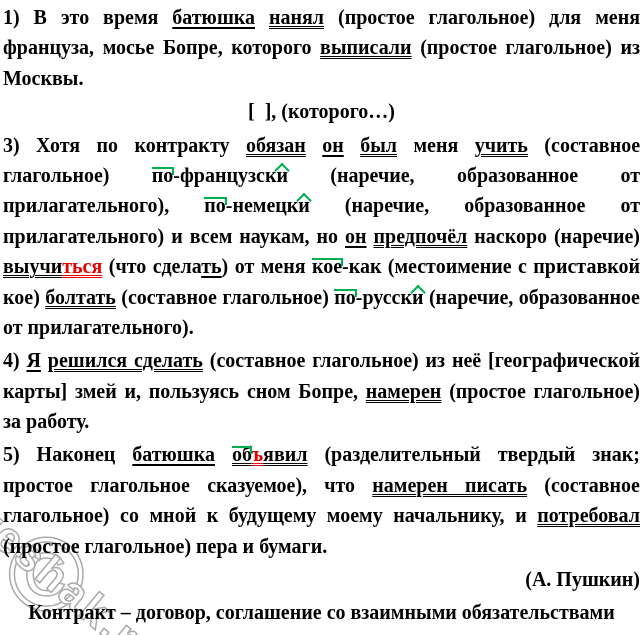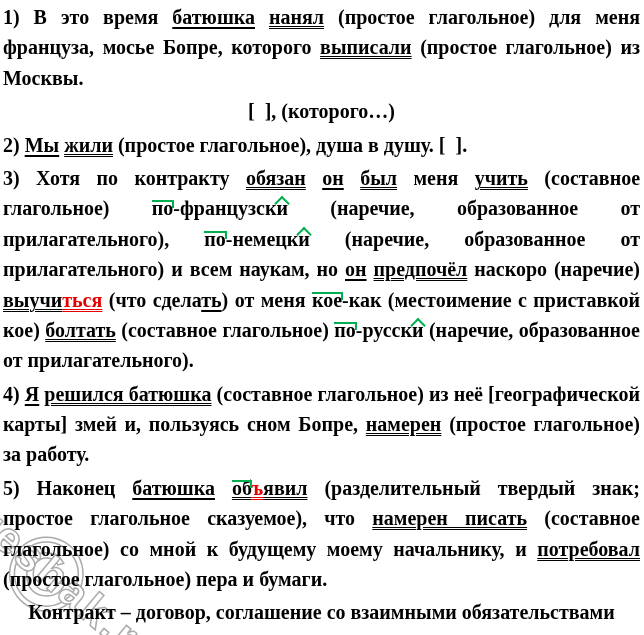--- a/index.html
+++ b/index.html
@@ -84,18 +84,18 @@
 <body style="--green: #00b050; --red: #e60000; --wm: #ababab; background: rgb(255, 255, 255); color: rgb(0, 0, 0);">
 
 <div class="watermark">
   <span class="wm-sym">©</span>
   <span class="wm-txt">reshak.ru</span>
 </div>
 
 <div class="content">
     <p class="para justify"><span>1) В это время </span><span class="u1">батюшка</span><span> </span><span class="u2">нанял</span><span> (простое глагольное) для меня француза, мосье Бопре, которого </span><span class="u2">выписали</span><span> (простое глагольное) из Москвы.</span></p>
     <p class="para left"><span>[&nbsp;&nbsp;], (которого…)</span></p>
-    <p class="para justify"><span>2) </span><span class="u1">Мы</span><span> </span><span class="u2">жили</span><span> (простое глагольное), душа в душу. [&nbsp;&nbsp;].</span></p>
     <p class="para justify"><span>3) Хотя по контракту </span><span class="u2">обязан</span><span> </span><span class="u1">он</span><span> </span><span class="u2">был</span><span> меня </span><span class="u2">учить</span><span> (составное глагольное) </span><span class="pre">по</span><span>-французск</span><span class="sfx">и<i class="caret"></i></span><span> (наречие, образованное от прилагательного), </span><span class="pre">по</span><span>-немецк</span><span class="sfx">и<i class="caret"></i></span><span> (наречие, образованное от прилагательного) и всем наукам, но </span><span class="u1">он</span><span> </span><span class="u2">предпочёл</span><span> наскоро (наречие) </span><span class="u2">выучи</span><span class="u2 red">ться</span><span> (что сдела</span><span class="u1">ть</span><span>) от меня </span><span class="pre">кое</span><span>-как (местоимение с приставкой кое) </span><span class="u2">болтать</span><span> (составное глагольное) </span><span class="pre">по</span><span>-русск</span><span class="sfx">и<i class="caret"></i></span><span> (наречие, образованное от прилагательного).</span></p>
-    <p class="para justify"><span>4) </span><span class="u1">Я</span><span> </span><span class="u2">решился батюшка</span><span> (составное глагольное) из неё [географической карты] змей и, пользуясь сном Бопре, </span><span class="u2">намерен</span><span> (простое глагольное) за работу.</span></p>
+    <p class="para justify"><span>4) </span><span class="u1">Я</span><span> </span><span class="u2">решился сделать</span><span> (составное глагольное) из неё [географической карты] змей и, пользуясь сном Бопре, </span><span class="u2">намерен</span><span> (простое глагольное) за работу.</span></p>
     <p class="para justify"><span>5) Наконец </span><span class="u1">батюшка</span><span> </span><span class="u2 pre">об</span><span class="u2 red">ъ</span><span class="u2">явил</span><span> (разделительный твердый знак; простое глагольное сказуемое), что </span><span class="u2">намерен писать</span><span> (составное глагольное) со мной к будущему моему начальнику, и </span><span class="u2">потребовал</span><span> (простое глагольное) пера и бумаги.</span></p>
+    <p class="para right"><span>(А. Пушкин)</span></p>
     <p class="para left"><span>Контракт – договор, соглашение со взаимными обязательствами заключивших его сторон.</span></p>
   </div>
 
 </body></html>

